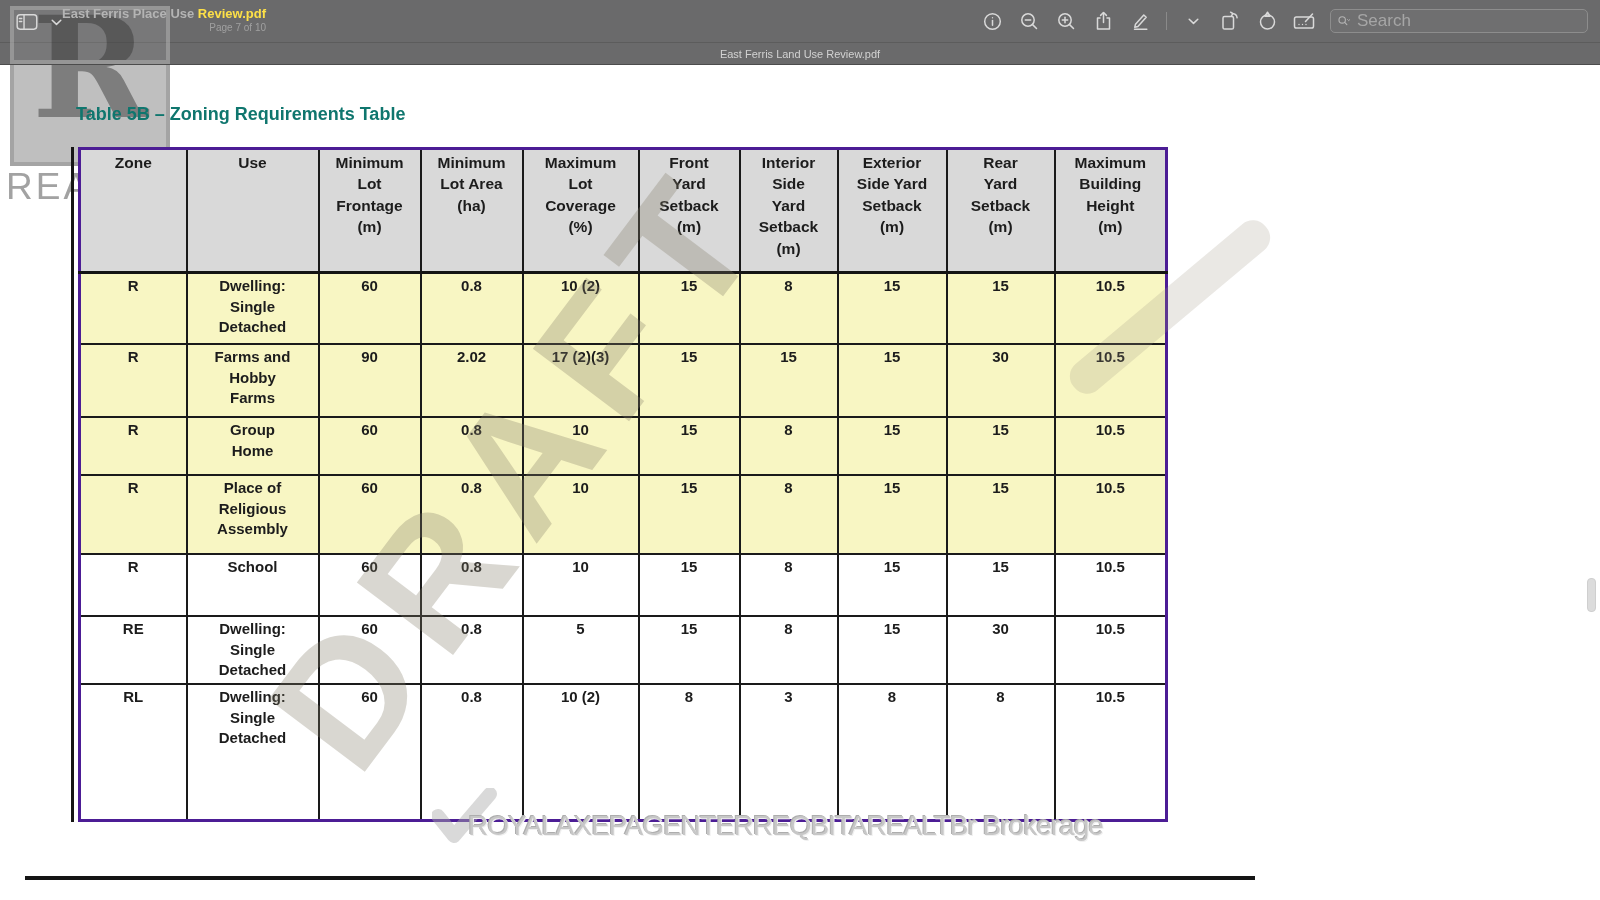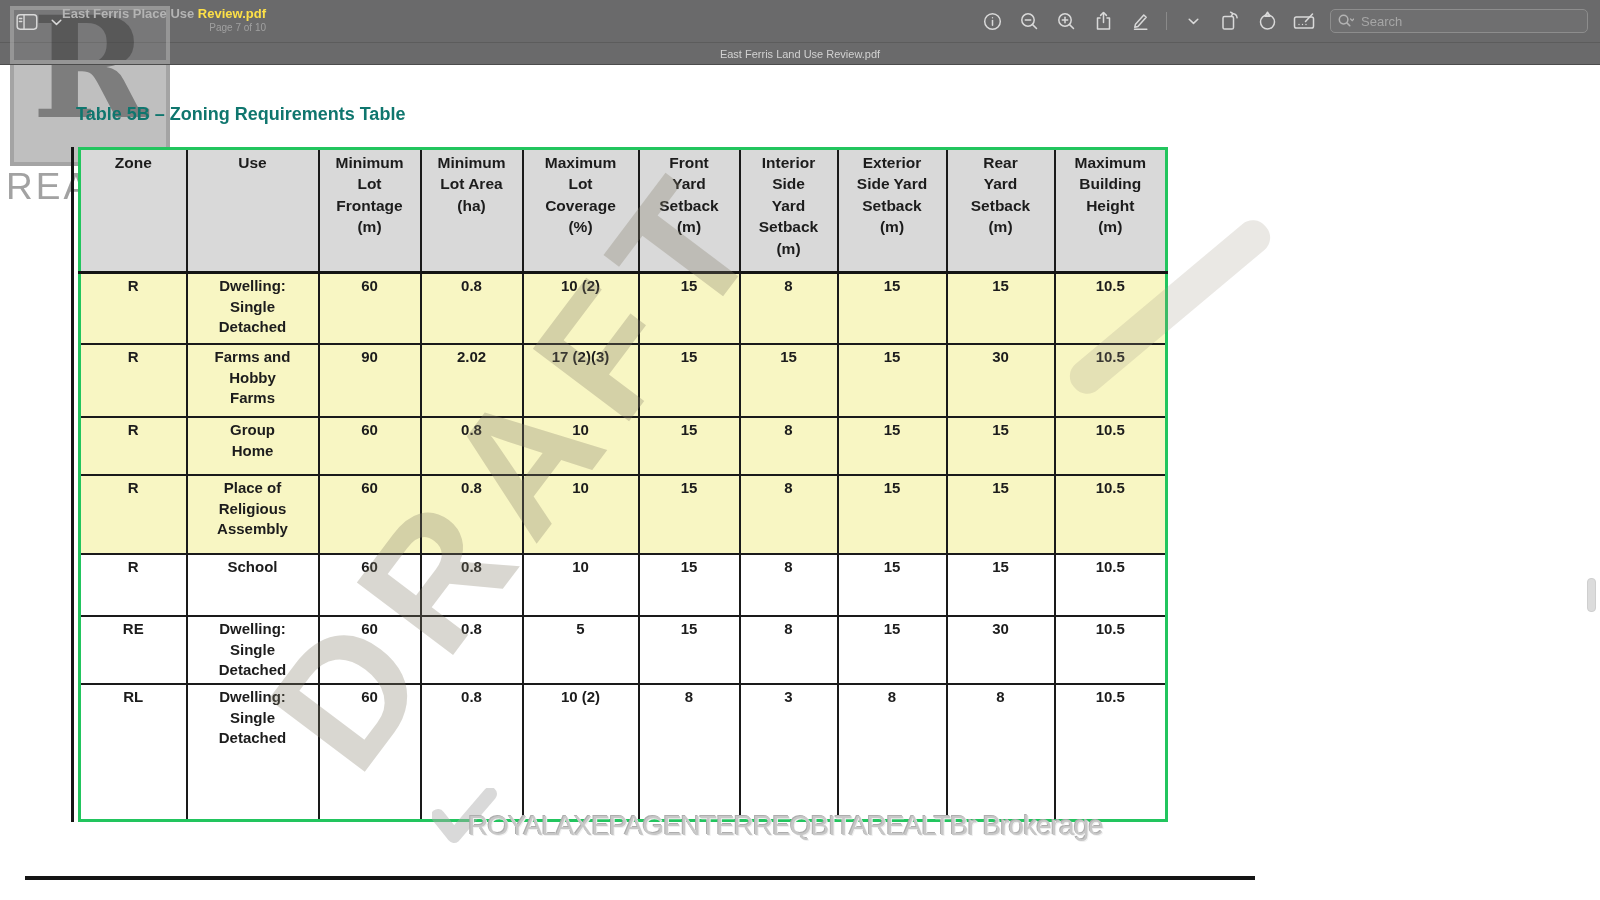--- a/index.html
+++ b/index.html
@@ -28,21 +28,21 @@
   .tb-icon{display:inline-flex;align-items:center;justify-content:center;width:22px;height:22px;cursor:default;}
   .tb-icon svg{stroke:#d9d9d9;fill:none;stroke-width:1.5;stroke-linecap:round;stroke-linejoin:round;}
   .tbdiv{width:1px;height:18px;background:#8a8a8a;}
   .search-field{
     display:flex;align-items:center;gap:5px;width:258px;height:24px;
     border:1px solid #8d8d8d;border-radius:5px;background:#6f6f70;padding:0 7px;box-sizing:border-box;
   }
   .search-field svg{stroke:#b3b3b3;fill:none;stroke-width:1.5;stroke-linecap:round;}
   .search-field input{
     flex:1;border:none;background:transparent;outline:none;
-    font-size:13px;color:#fef9c3;font-family:"Liberation Sans",sans-serif;
+    font-size:17px;color:#fef9c3;font-family:"Liberation Sans",sans-serif;
   }
   .search-field input::placeholder{color:#a6a6a6;}
   
   .logo-ghost{
     position:absolute;left:10px;top:6px;width:152px;height:50px;
     border:4px solid rgba(205,205,205,0.35);background:rgba(190,190,190,0.18);
     overflow:hidden;
   }
   .logo-ghost .g-r{
     position:absolute;left:18px;top:-12px;font-family:"DejaVu Serif",serif;font-weight:bold;
@@ -64,21 +64,21 @@
   }
   .realtor-text sup{font-size:15px;vertical-align:18px;}
   .doc-heading{
     position:absolute;left:76px;top:104px;font-size:18px;font-weight:bold;color:#0f766e;z-index:2;
   }
   
   .table-wrap{position:absolute;left:78px;top:147px;z-index:2;}
   .table-wrap::before{ 
     content:"";position:absolute;left:-7px;top:0;bottom:0;width:3px;background:#151515;
   }
-  .ztable{border-collapse:collapse;table-layout:fixed;width:1087px;background:#fff;border:3px solid #22c55e;}
+  .ztable{border-collapse:collapse;table-layout:fixed;width:1087px;background:#fff;border:3px solid #4c1d95;}
   .ztable th,.ztable td{
     border:2px solid #1a1a1a;text-align:center;vertical-align:top;
     font-weight:bold;font-size:15px;line-height:1.38;color:#1c1c1c;
     white-space:pre-line;padding:2px 2px 0;overflow:hidden;
   }
   .ztable thead th{background:#d9d9d9;height:119px;border-bottom:3px solid #141414;font-size:15.5px;}
   .ztable tbody tr:nth-child(1) td{height:67px;}
   .ztable tbody tr:nth-child(2) td{height:69px;}
   .ztable tbody tr:nth-child(3) td{height:54px;}
   .ztable tbody tr:nth-child(4) td{height:75px;}

